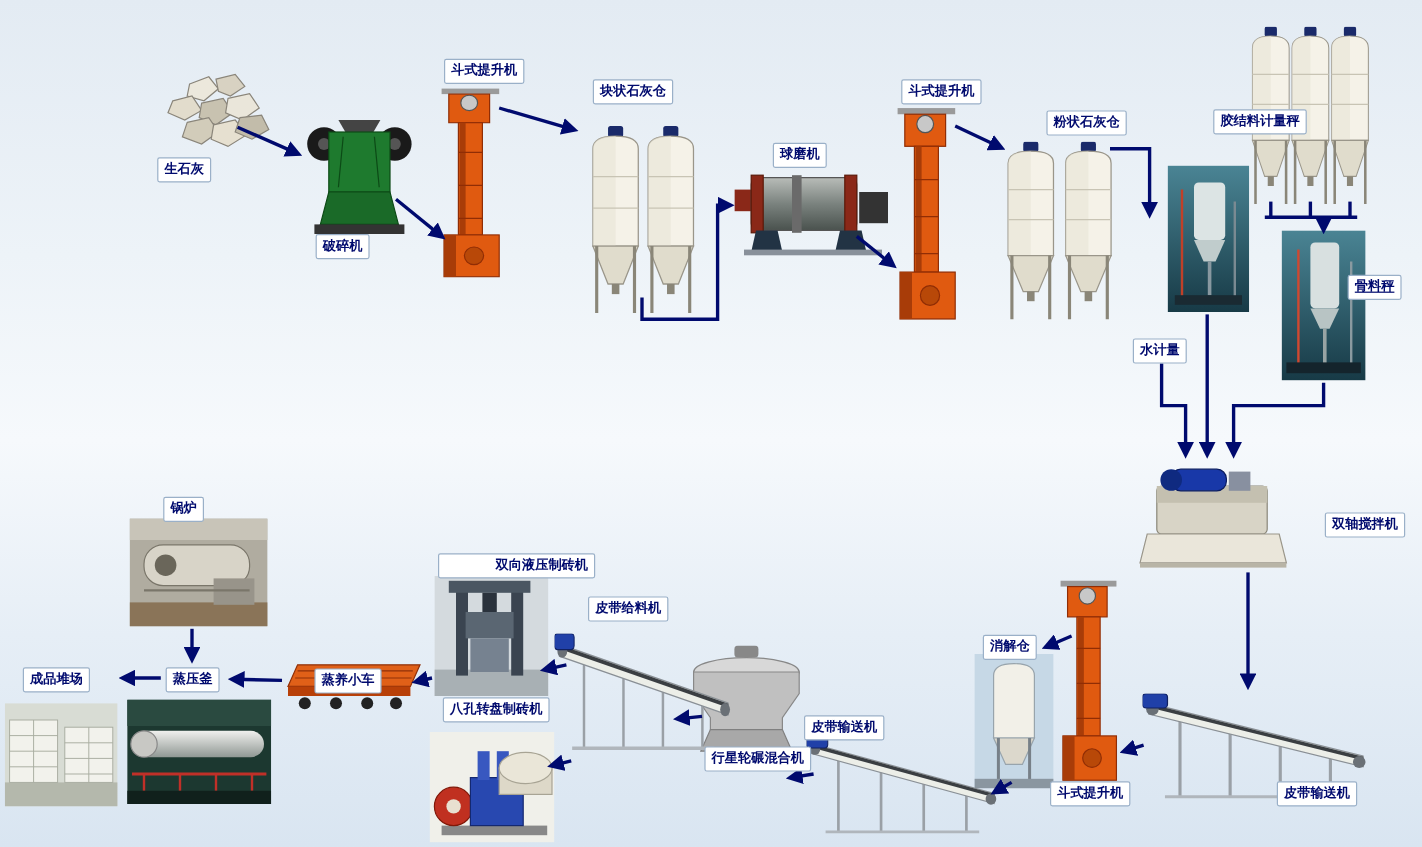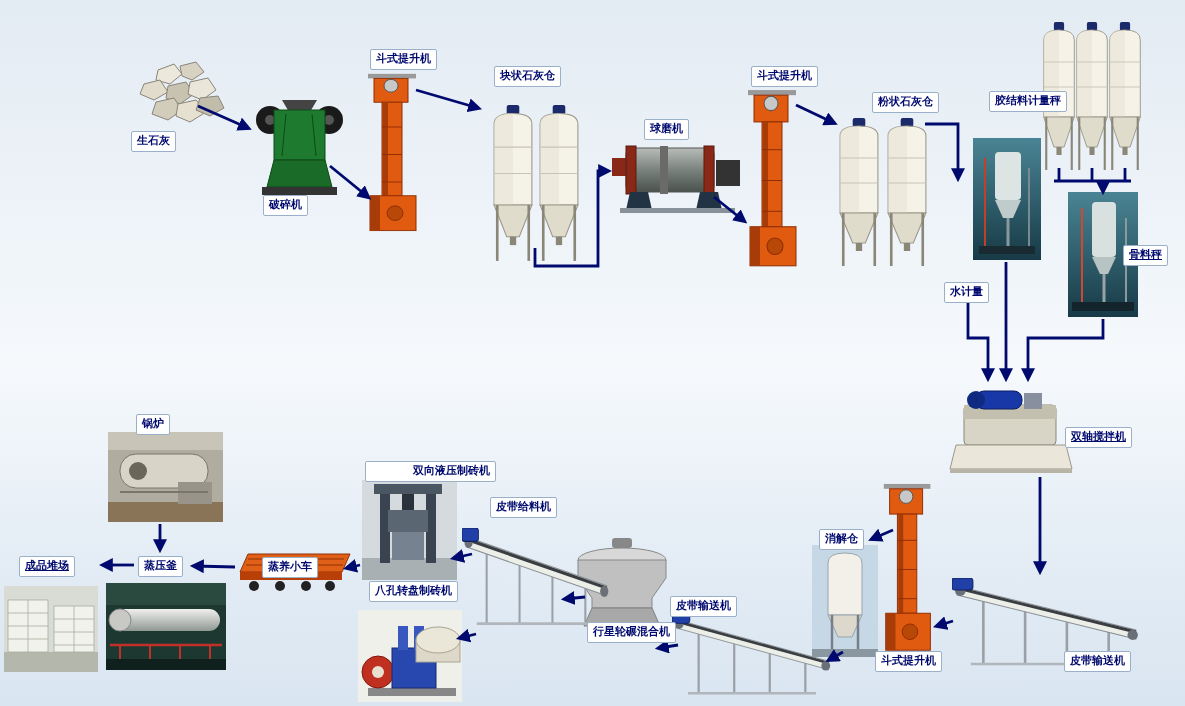--- a/index.html
+++ b/index.html
@@ -370,30 +370,30 @@
     </g>
   </svg>
 
   <div class="lbl" style="left:131px;top:131px;">生石灰</div>
   <div class="lbl" style="left:263px;top:195px;">破碎机</div>
   <div class="lbl" style="left:370px;top:49px;">斗式提升机</div>
   <div class="lbl" style="left:494px;top:66px;">块状石灰仓</div>
   <div class="lbl" style="left:644px;top:119px;text-align:center;">球磨机</div>
   <div class="lbl" style="left:751px;top:66px;">斗式提升机</div>
   <div class="lbl" style="left:872px;top:92px;">粉状石灰仓</div>
-  <div class="lbl" style="left:989px;top:91px;">胶结料计量秤</div>
-  <div class="lbl" style="left:1123px;top:245px;text-decoration:underline;">骨料秤</div>
+  <div class="lbl" style="left:1011px;top:91px;">胶结料计量秤</div>
+  <div class="lbl" style="left:1123px;top:229px;text-decoration:underline;">骨料秤</div>
   <div class="lbl" style="left:944px;top:282px;">水计量</div>
-  <div class="lbl" style="left:1065px;top:427px;text-decoration:underline;">双轴搅拌机</div>
+  <div class="lbl" style="left:1104px;top:427px;">双轴搅拌机</div>
   <div class="lbl" style="left:1064px;top:651px;">皮带输送机</div>
   <div class="lbl" style="left:875px;top:651px;">斗式提升机</div>
   <div class="lbl" style="left:819px;top:529px;">消解仓</div>
   <div class="lbl" style="left:670px;top:596px;">皮带输送机</div>
   <div class="lbl" style="left:587px;top:622px;text-align:right;">行星轮碾混合机</div>
   <div class="lbl" style="left:490px;top:497px;">皮带给料机</div>
   <div class="lbl" style="left:365px;top:461px;padding-left:47px;">双向液压制砖机</div>
   <div class="lbl" style="left:369px;top:581px;">八孔转盘制砖机</div>
   <div class="lbl" style="left:262px;top:509px;margin-top:48px;">蒸养小车</div>
   <div class="lbl" style="left:138px;top:556px;">蒸压釜</div>
   <div class="lbl" style="left:136px;top:414px;">锅炉</div>
-  <div class="lbl" style="left:19px;top:556px;text-decoration:underline;">成品堆场</div>
+  <div class="lbl" style="left:19px;top:556px;">成品堆场</div>
 
 </div>
 
 </body></html>

